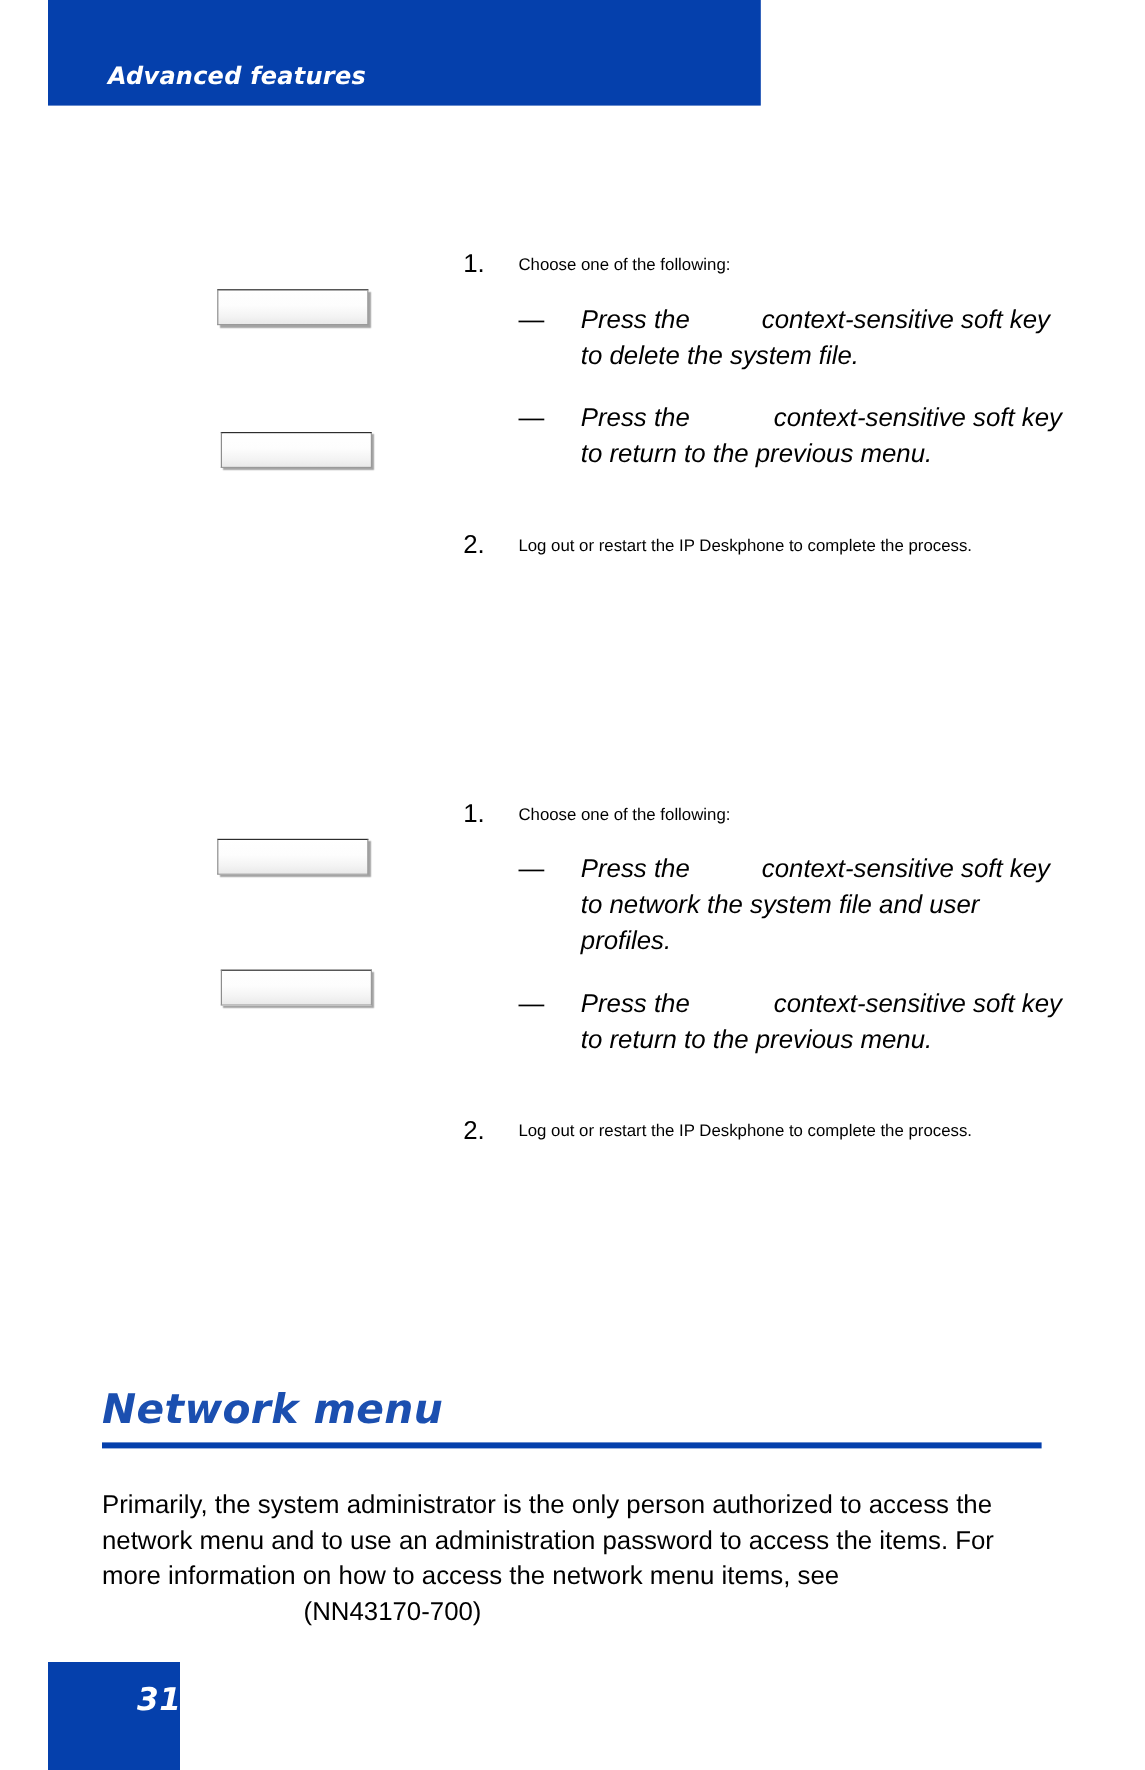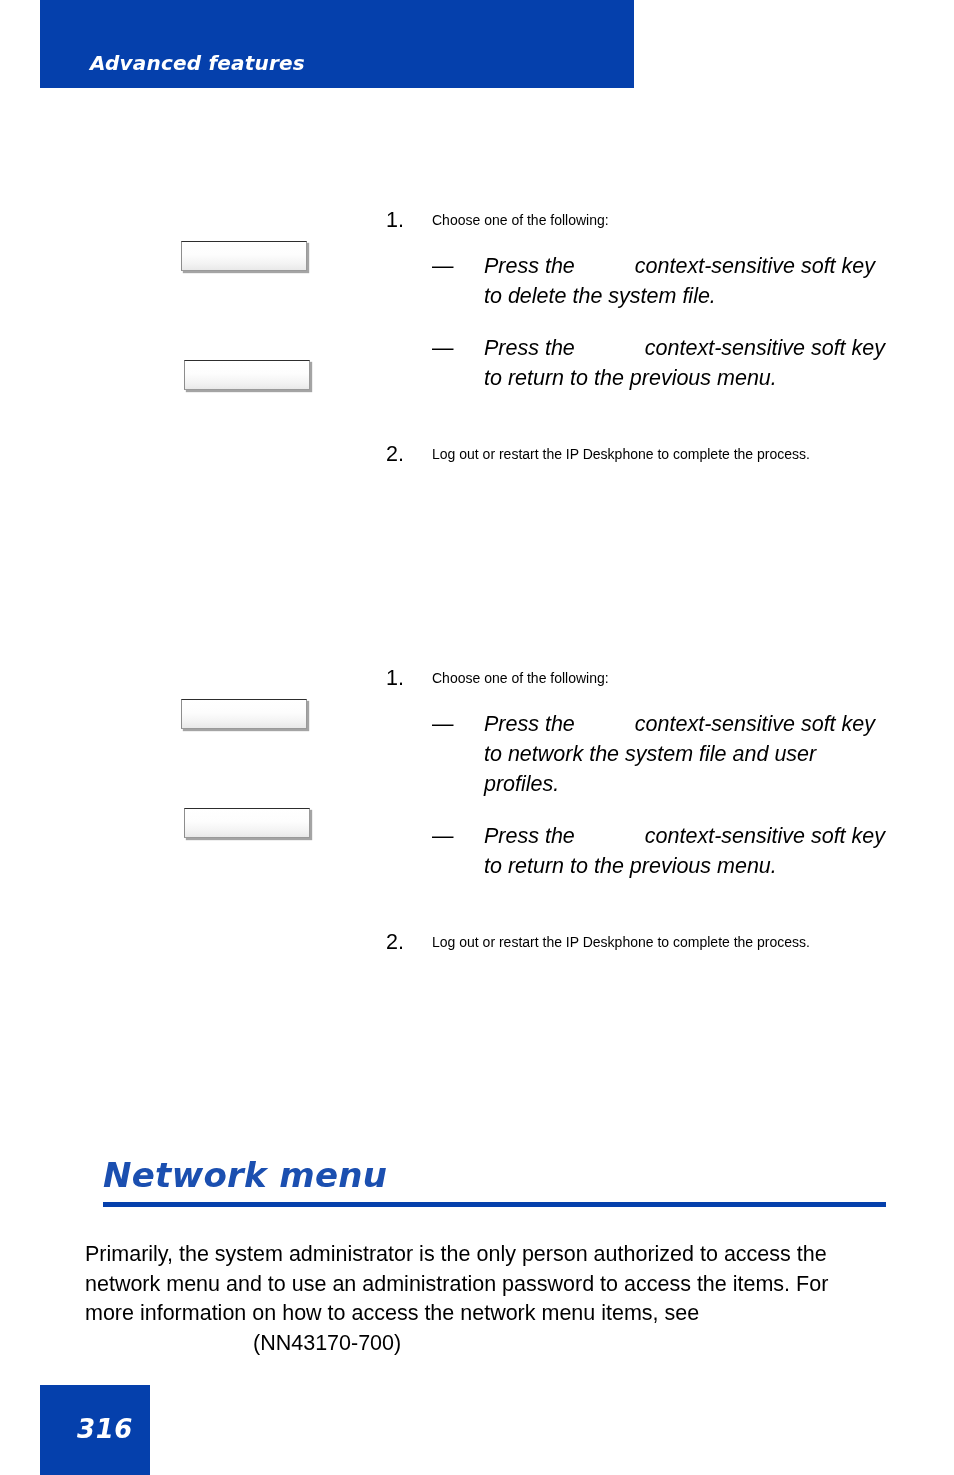--- a/index.html
+++ b/index.html
@@ -131,21 +131,20 @@
   .key-gap.wide {
     width: 70px;
   }
 
   
   #section-heading-wrap {
     position: absolute;
     left: 85px;
     top: 1155px;
     width: 783px;
-    margin-left: 18px;
   }
   #section-heading {
     font-family: "DejaVu Sans", sans-serif;
     font-size: 34px;
     font-weight: bold;
     font-style: italic;
     letter-spacing: 0.3px;
     color: #1B4FB0;
     line-height: 40px;
     white-space: nowrap;
@@ -179,28 +178,27 @@
     top: 1385px;
     width: 110px;
     height: 90px;
     background: #0540AC;
   }
   #footer-page-number {
     position: absolute;
     left: 0;
     top: 17px;
     width: 130px;
-    text-align: center;
+    text-align: right;
     font-family: "DejaVu Sans", sans-serif;
     font-size: 26px;
     font-weight: bold;
     font-style: italic;
     color: #ffffff;
     letter-spacing: 0.5px;
-    margin-top: 12px;
   }
 </style>
 </head>
 <body>
 
 <div id="header-banner">
   <div id="header-title">Advanced features</div>
 </div>
 
 <div id="page-body">

